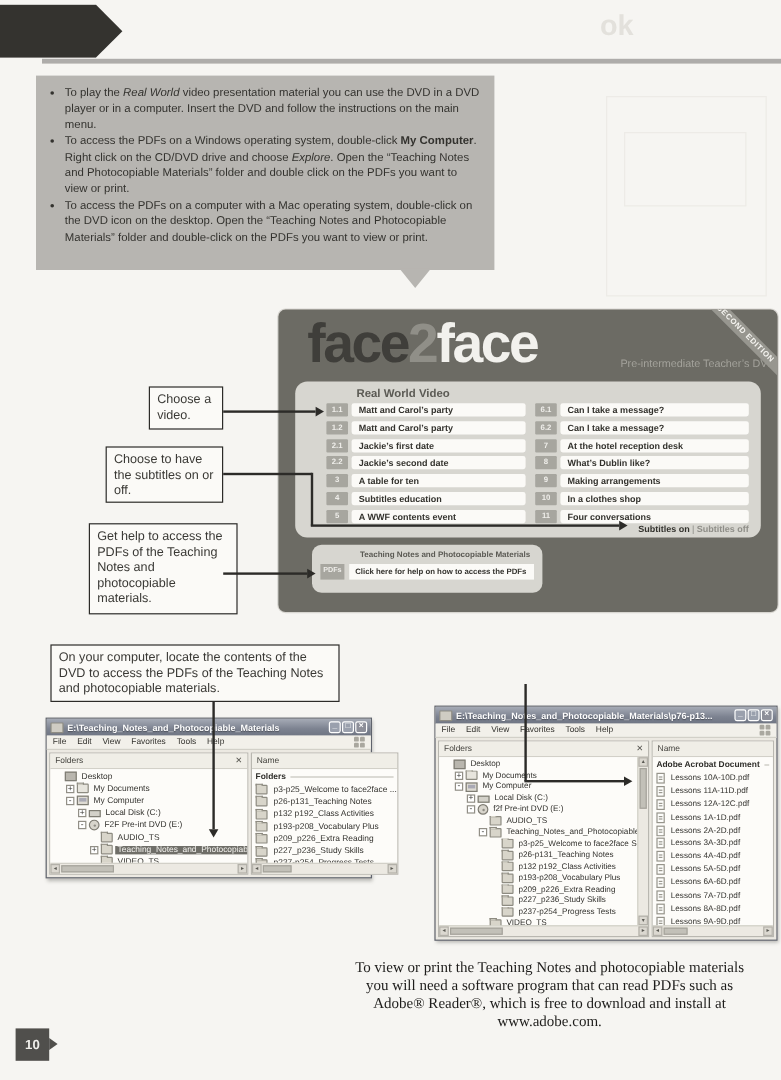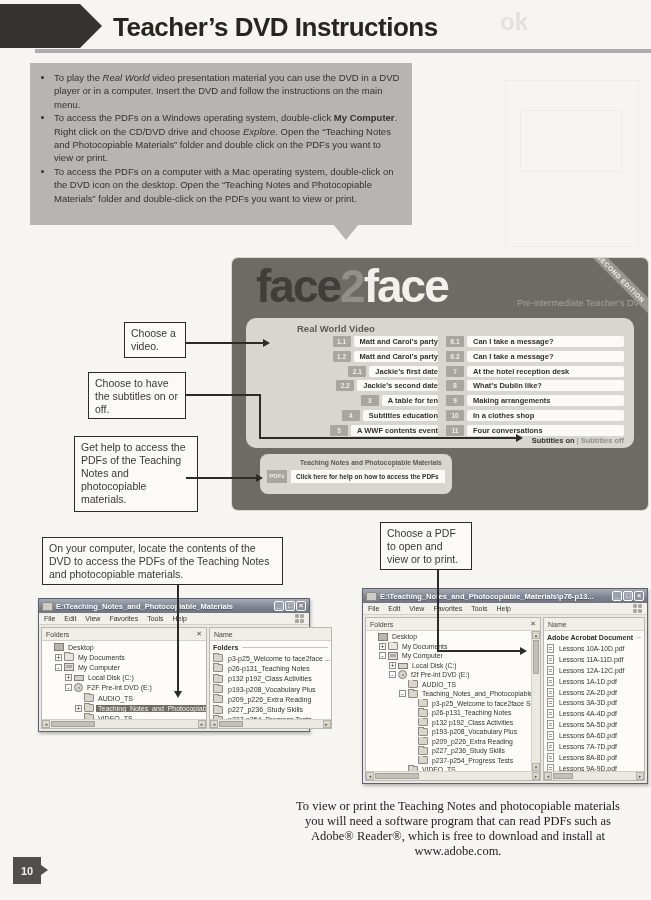--- a/index.html
+++ b/index.html
@@ -23,21 +23,21 @@
   .intro-tail{position:absolute;left:333px;top:224px;width:0;height:0;border-left:13px solid transparent;border-right:13px solid transparent;border-top:16px solid #b7b5b1;z-index:3;}
   
   .dvdmenu{position:absolute;left:232px;top:258px;width:416px;height:252px;background:#6c6b64;border-radius:6px;overflow:hidden;z-index:5;box-shadow:0 0 0 1px #d8d6d1;}
   .logo{position:absolute;left:24px;top:4px;font-size:46px;font-weight:bold;letter-spacing:-2px;line-height:1.05;}
   .lg1{color:#3f3e3a;}.lg2{color:#908f88;}.lg3{color:#f2f1ed;}
   .tagline{position:absolute;left:246px;top:40px;font-size:9px;color:#a3a29b;white-space:nowrap;margin-left:39px;}
   .ribbon{position:absolute;top:15px;right:-33px;width:120px;transform:rotate(45deg);background:#97968f;color:#f5f4f0;font-size:6.5px;font-weight:bold;text-align:center;padding:2px 0;letter-spacing:.6px;}
   .vpanel{position:absolute;left:14px;top:60px;width:388px;height:130px;background:#d7d6d0;border-radius:10px;}
   .vtitle{position:absolute;left:51px;top:5px;font-size:9.5px;font-weight:bold;color:#5b5a54;}
   .vcol{position:absolute;top:18px;display:flex;flex-direction:column;gap:3.8px;}
-  .vcol.left{left:26px;width:166px;align-items:flex-end;}
+  .vcol.left{left:26px;width:166px;}
   .vcol.right{left:200px;width:178px;}
   .vrow{display:flex;gap:3px;height:11px;}
   .vbadge{width:18px;background:#a7a69f;color:#efeeea;font-size:6.5px;font-weight:bold;text-align:center;line-height:11px;border-radius:1px;flex:none;}
   .vbar{flex:1;background:#fbfaf7;border-radius:2px;font-size:7.5px;font-weight:bold;color:#33322d;line-height:11px;padding-left:6px;white-space:nowrap;overflow:hidden;}
   .subt{position:absolute;right:10px;bottom:3px;font-size:7.5px;white-space:nowrap;}
   .subt .on{font-weight:bold;color:#33322d;}
   .subt .sep{color:#8a8983;margin:0 2px;}
   .subt .off{font-weight:bold;color:#8f8e88;}
   .npanel{position:absolute;left:28px;top:196px;width:192px;height:40px;background:#d7d6d0;border-radius:8px;}
   .ntitle{position:absolute;left:40px;top:5px;font-size:6.7px;font-weight:bold;color:#5b5a54;white-space:nowrap;}
@@ -105,21 +105,20 @@
   .pgnum{position:absolute;left:13px;top:857px;width:28px;height:27px;background:#504f4c;color:#f0efeb;font-size:11px;font-weight:bold;display:flex;align-items:center;justify-content:center;}
   .pgtri{position:absolute;left:41px;top:865px;width:0;height:0;border-left:7px solid #504f4c;border-top:5px solid transparent;border-bottom:5px solid transparent;}
 </style>
 </head>
 <body>
 
 <div class="page">
 
   <div class="banner"></div>
   <div class="banner-arrow"></div>
-  <div class="page-title">Teacher’s DVD Instructions</div>
   <div class="hrule"></div>
 
   <div class="ghost-txt">ok</div>
   <div class="ghost" style="left:505px;top:80px;width:132px;height:165px;"></div>
   <div class="ghost" style="left:520px;top:110px;width:100px;height:60px;"></div>
 
   <div class="intro">
     <ul>
       <li><span>To play the </span><em>Real World</em><span> video presentation material you can use the DVD in a DVD player or in a computer. Insert the DVD and follow the instructions on the main menu.</span></li>
       <li><span>To access the PDFs on a Windows operating system, double-click </span><b>My Computer</b><span>. Right click on the CD/DVD drive and choose </span><em>Explore</em><span>. Open the “Teaching Notes and Photocopiable Materials” folder and double click on the PDFs you want to view or print.</span></li>
@@ -204,21 +203,20 @@
           <span class="nbadge">PDFs</span>
           <span class="nbar">Click here for help on how to access the PDFs</span>
         </div>
     </div>
   </div>
 
   <div class="co" style="left:124px;top:322px;width:62px;height:36px;">Choose a video.</div>
   <div class="co" style="left:88px;top:372px;width:98px;height:47px;">Choose to have the subtitles on or off.</div>
   <div class="co" style="left:74px;top:436px;width:124px;height:76px;">Get help to access the PDFs of the Teaching Notes and photocopiable materials.</div>
   <div class="co" style="left:42px;top:537px;width:241px;height:48px;">On your computer, locate the contents of the DVD to access the PDFs of the Teaching Notes and photocopiable materials.</div>
-  <div class="co" style="left:380px;top:522px;width:92px;height:48px;">Choose a PDF to open and view or to print.</div>
 
   <div class="ln" style="left:186px;top:342px;width:77px;height:1.5px;"></div>
   <div class="arr-r" style="left:263px;top:339px;"></div>
 
   <div class="ln" style="left:186px;top:394px;width:74px;height:1.5px;"></div>
   <div class="ln" style="left:259px;top:394px;width:1.5px;height:44px;"></div>
   <div class="ln" style="left:259px;top:437px;width:257px;height:1.5px;"></div>
   <div class="arr-r" style="left:516px;top:434px;"></div>
 
   <div class="ln" style="left:186px;top:477px;width:70px;height:1.5px;"></div>

